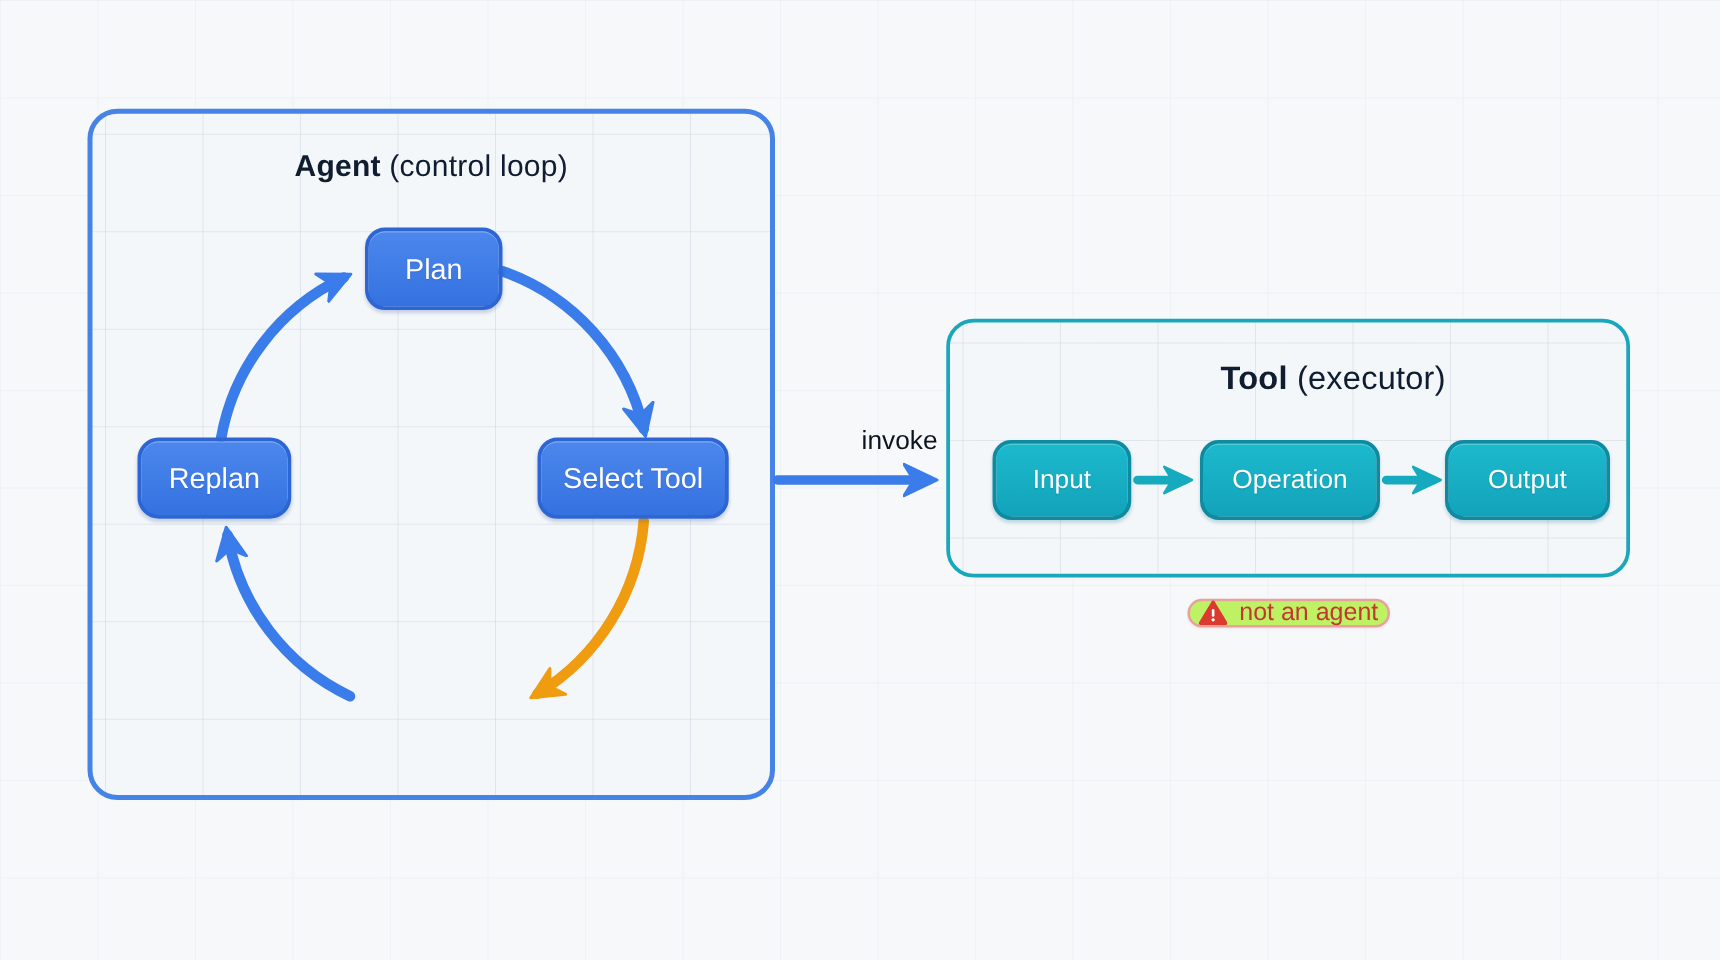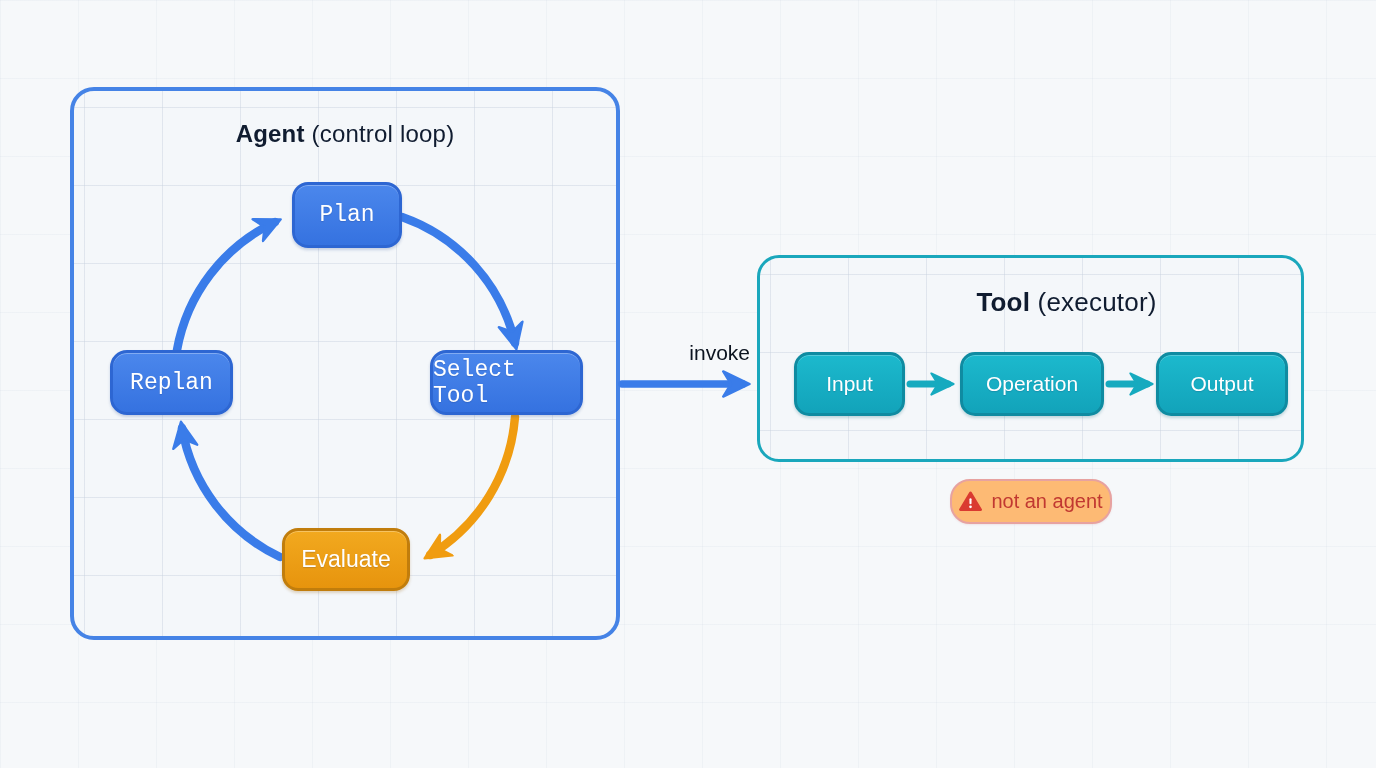--- a/index.html
+++ b/index.html
@@ -40,21 +40,20 @@
   .edges { position:absolute; left:0; top:0; pointer-events:none; }
   .node {
     position:absolute; display:flex; align-items:center; justify-content:center;
     color:#fff; font-size:23px; border-radius:16px;
     text-shadow:0 1px 1px rgba(20,40,90,.18);
   }
   .node.blue {
     background:linear-gradient(180deg,#4b87ec,#3572e0);
     border:3px solid #2d66d2;
     box-shadow:0 2px 3px rgba(34,68,140,.22), inset 0 1px 0 rgba(255,255,255,.30);
-    font-family:Liberation Mono, monospace;
   }
   .node.orange {
     background:linear-gradient(180deg,#f2a91f,#e7940d);
     border:3px solid #c17d0c;
     box-shadow:0 2px 3px rgba(150,95,10,.25), inset 0 1px 0 rgba(255,255,255,.30);
   }
   .node.teal {
     background:linear-gradient(180deg,#1cb9cd,#12a3ba);
     border:3px solid #0f8ba1;
     box-shadow:0 2px 3px rgba(10,100,120,.22), inset 0 1px 0 rgba(255,255,255,.25);
@@ -69,22 +68,22 @@
   .node.input     { left:34px;  top:94px; width:111px; height:64px; }
   .node.operation { left:200px; top:94px; width:144px; height:64px; }
   .node.output    { left:396px; top:94px; width:132px; height:64px; }
 
   .invoke-svg { position:absolute; left:618px; top:340px; pointer-events:none; }
   .invoke-label {
     position:absolute; left:620px; top:340px; width:130px; height:26px;
     text-align:right; font-size:21px; line-height:26px; font-weight:500; color:#0c1420;
   }
   .badge {
-    position:absolute; left:950px; top:479px; width:162px; height:45px;
-    background:#fdba74; border:2px solid #e7a2a0; border-radius:20px;
+    position:absolute; left:950px; top:479px; width:162px; height:23px;
+    background:#bef264; border:2px solid #e7a2a0; border-radius:20px;
     display:flex; align-items:center; justify-content:center; gap:9px;
     color:#c13831; font-size:20px; font-weight:500;
     box-shadow:0 1px 2px rgba(180,60,60,.10);
   }
 </style>
 </head>
 <body>
 
 <div>
 
@@ -102,21 +101,20 @@
       </defs>
       <path d="M 103 259 A 176 176 0 0 1 201 131" fill="none" stroke="#3a7ce9" stroke-width="8.5" stroke-linecap="round" marker-end="url(#headBlue)"></path>
       <path d="M 328 126 A 176 176 0 0 1 441 252" fill="none" stroke="#3a7ce9" stroke-width="8.5" stroke-linecap="round" marker-end="url(#headBlue)"></path>
       <path d="M 441 326 A 178 178 0 0 1 356 464" fill="none" stroke="#f09c10" stroke-width="8.5" stroke-linecap="round" marker-end="url(#headOrange)"></path>
       <path d="M 206 466 A 176 176 0 0 1 108 337" fill="none" stroke="#3a7ce9" stroke-width="8.5" stroke-linecap="round" marker-end="url(#headBlue)"></path>
     </svg>
 
     <div class="node blue plan">Plan</div>
     <div class="node blue replan">Replan</div>
     <div class="node blue select-tool">Select Tool</div>
-    <div class="node orange evaluate">Evaluate</div>
   </section>
 
   <svg class="invoke-svg" width="145" height="90" viewBox="0 0 145 90">
     <defs>
       <marker id="headInvoke" viewBox="0 0 10 10" refX="7" refY="5" markerWidth="4" markerHeight="4" orient="auto">
         <path d="M0.4,0.8 L9.2,5 L0.4,9.2 L3.0,5 Z" fill="#3a7ce9" stroke="#3a7ce9" stroke-width="0.8" stroke-linejoin="round"></path>
       </marker>
     </defs>
     <path d="M 4 44 L 125 44" fill="none" stroke="#3a7ce9" stroke-width="7.5" stroke-linecap="round" marker-end="url(#headInvoke)"></path>
   </svg>

